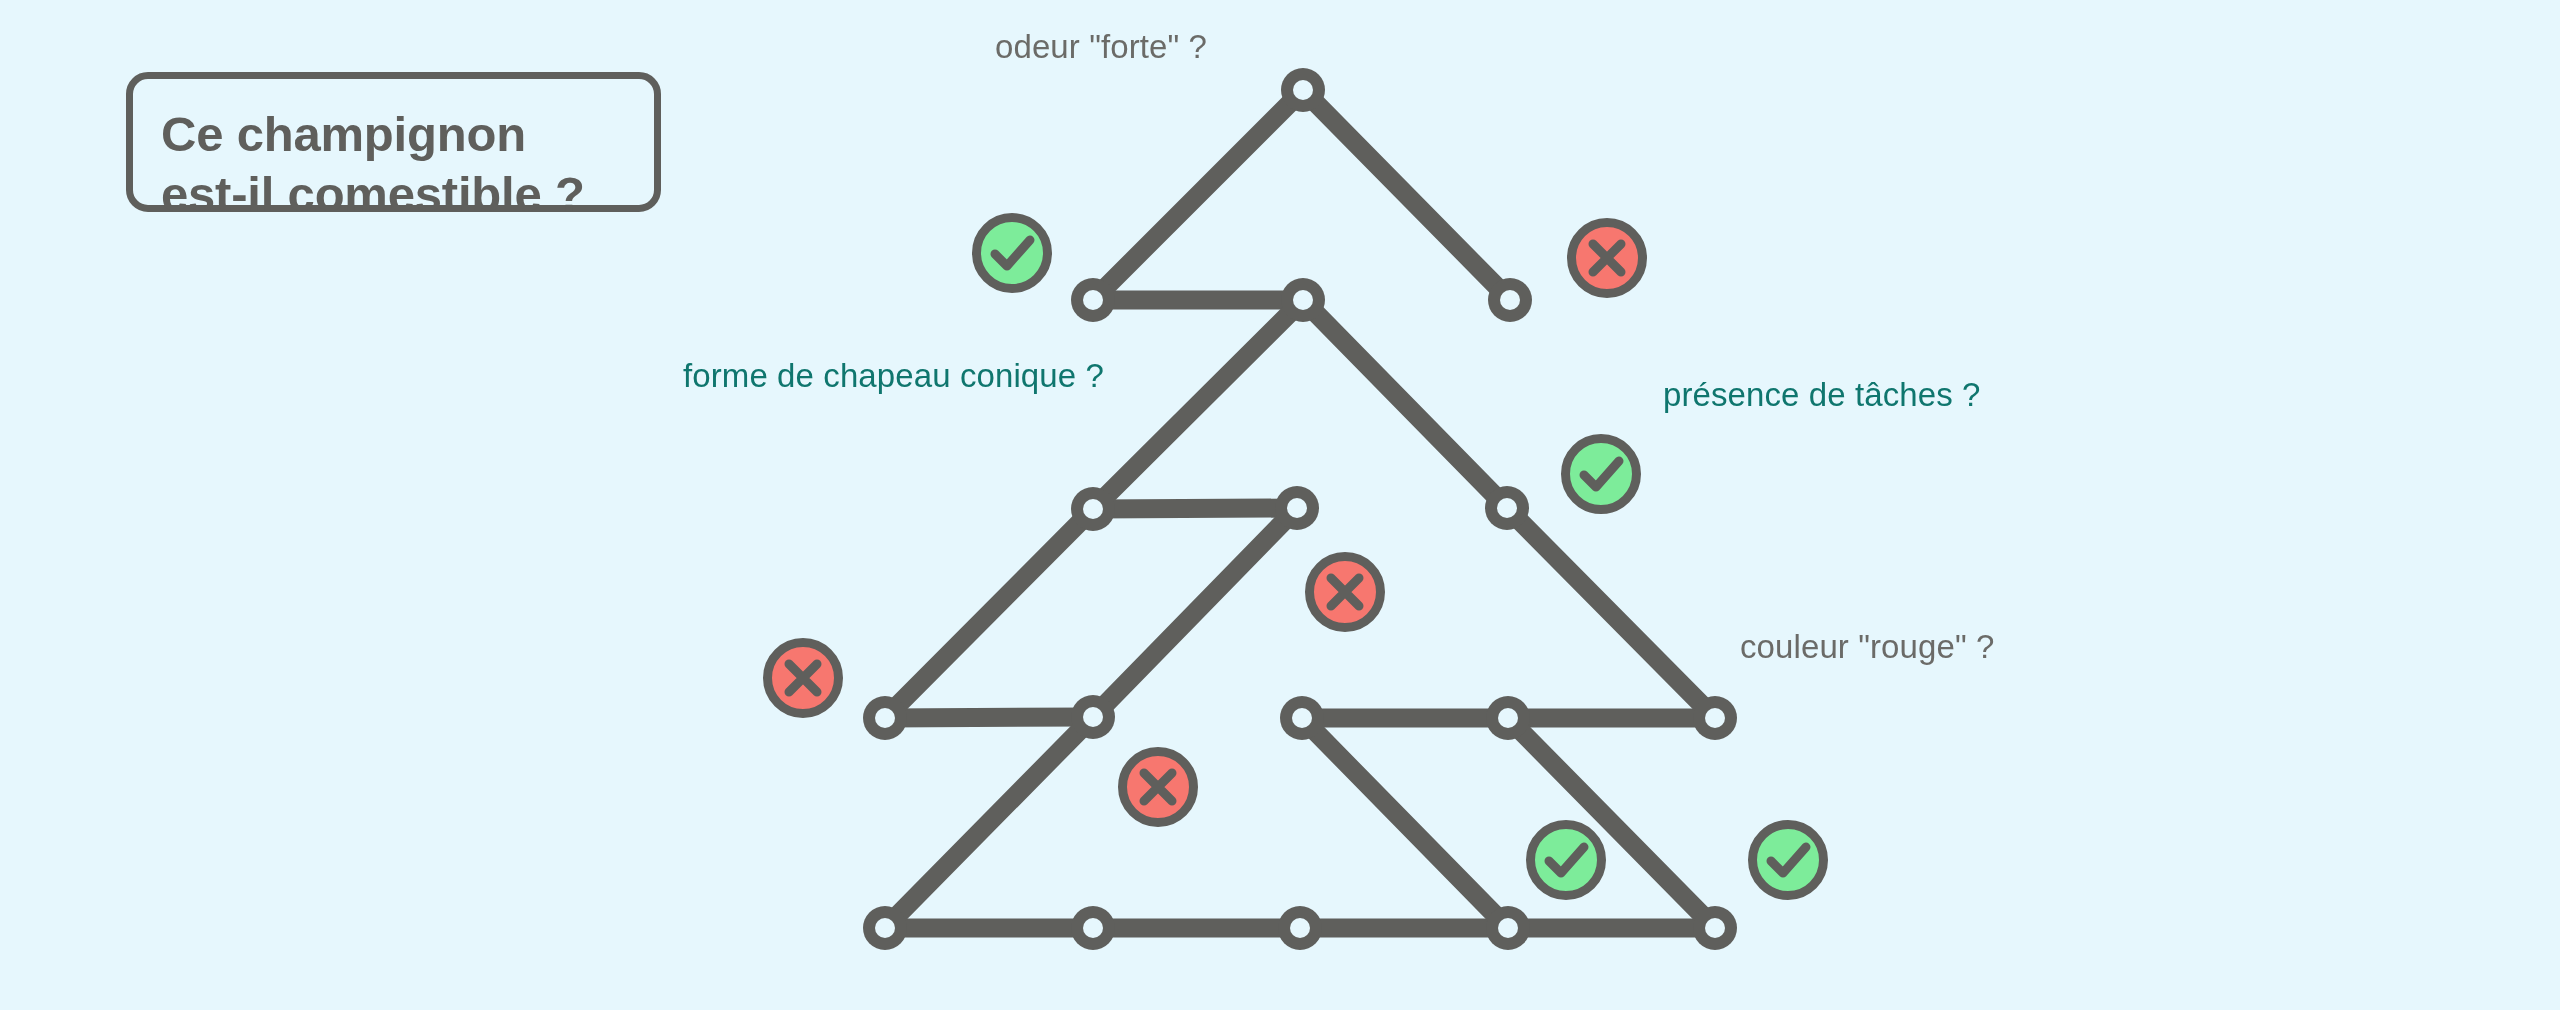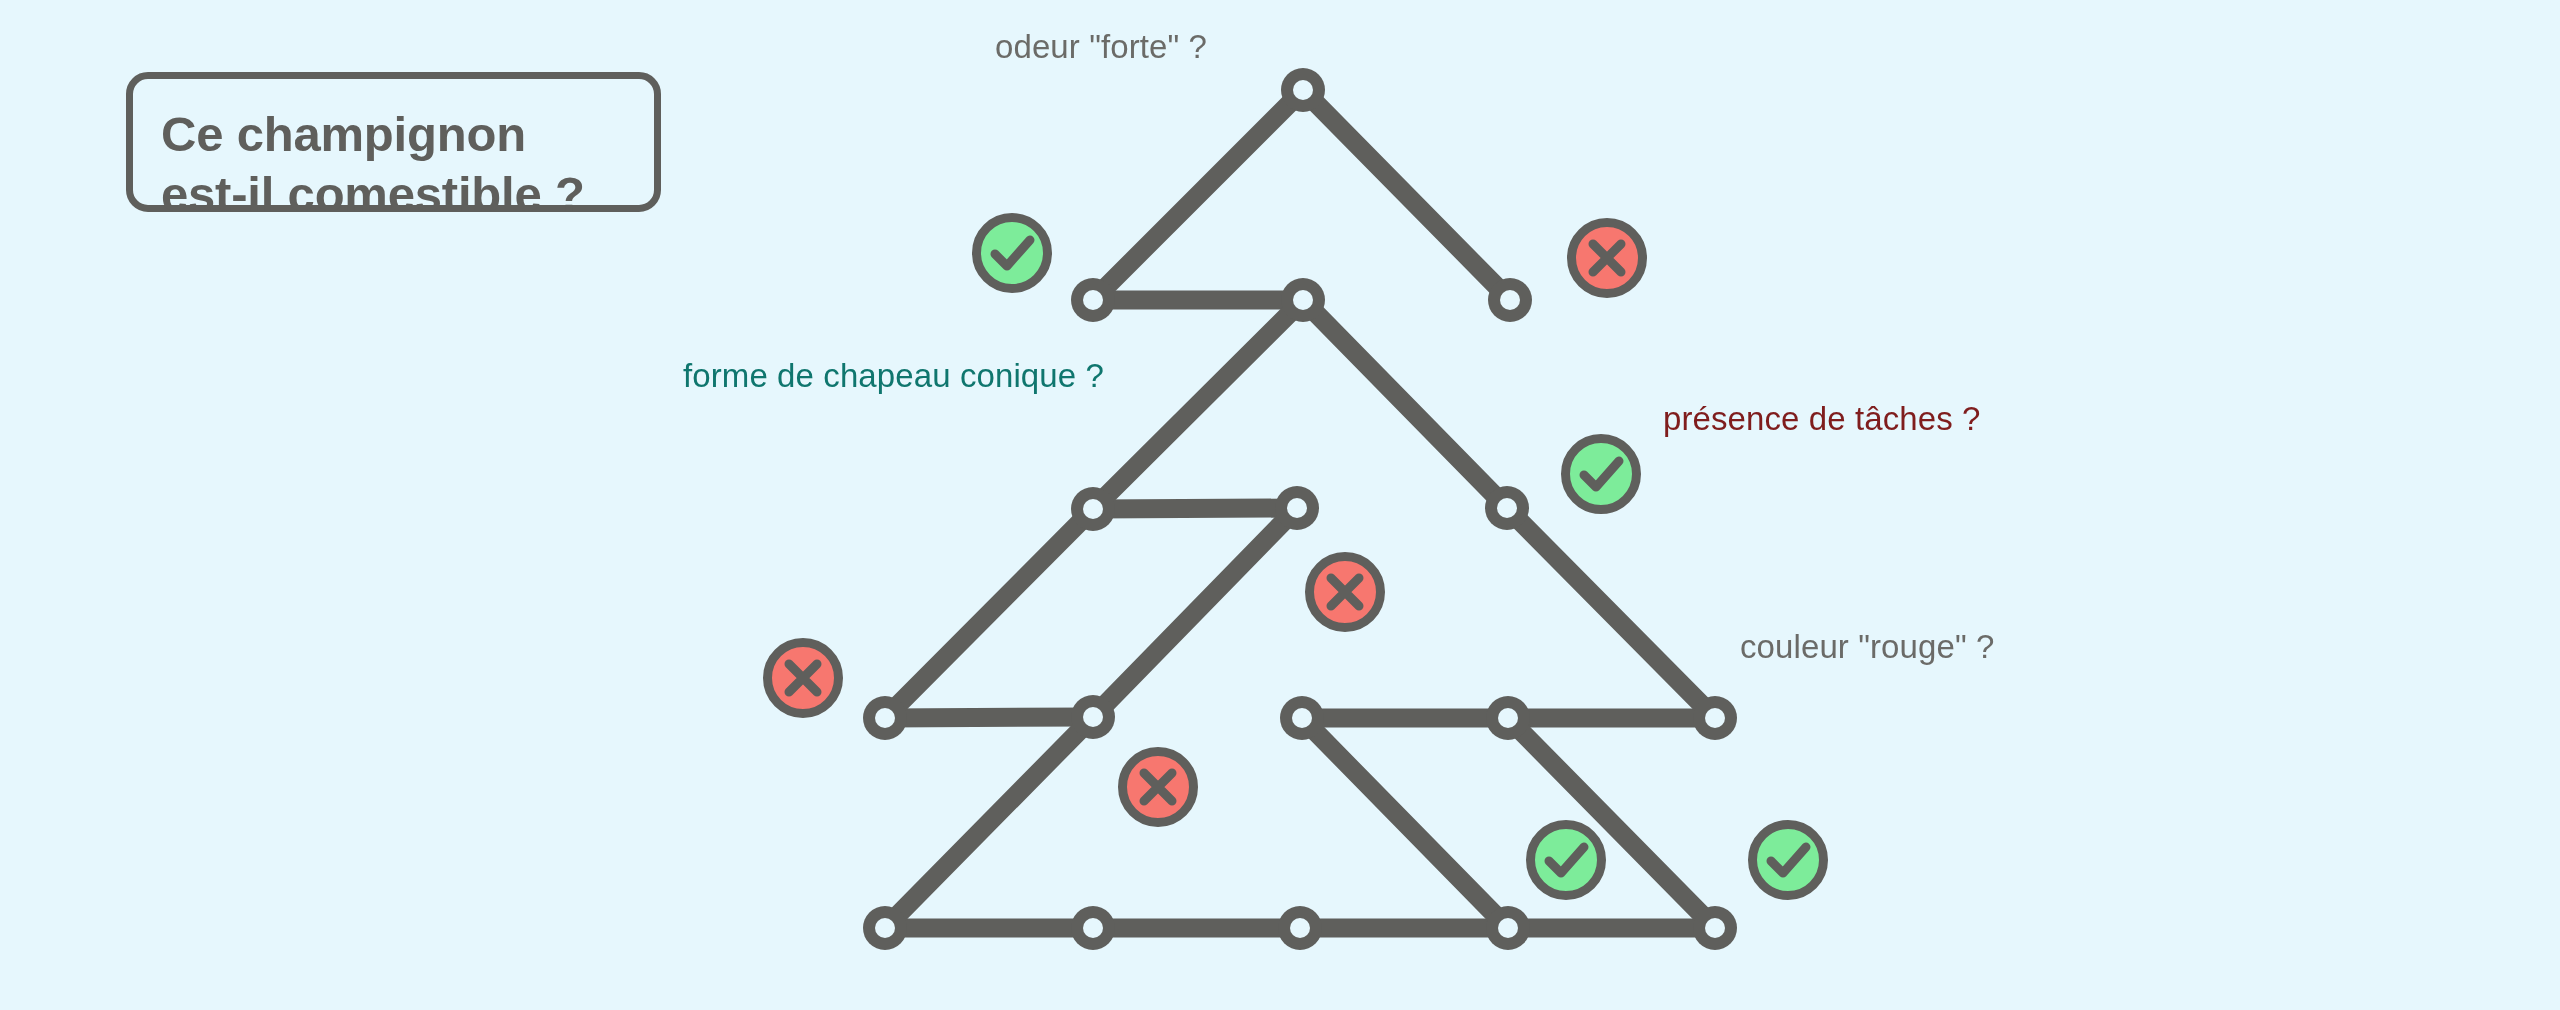--- a/index.html
+++ b/index.html
@@ -175,17 +175,17 @@
   </svg>
 
   <div class="title-box">
     <div class="title-text">Ce champignon
 est-il comestible ?</div>
   </div>
 
   <div id="labels-layer">
       <div class="q-label" style="left: 995px; top: 28px; color: rgb(107, 107, 104);">odeur "forte" ?</div>
       <div class="q-label" style="left: 683px; top: 357px; color: #0f766e;">forme de chapeau conique ?</div>
-      <div class="q-label" style="left: 1663px; top: 400px; color: #7f1d1d;">présence de tâches ?</div>
+      <div class="q-label" style="left: 1663px; top: 376px; color: #0f766e;">présence de tâches ?</div>
       <div class="q-label" style="left: 1740px; top: 628px; color: rgb(107, 107, 104);">couleur "rouge" ?</div>
     </div>
 
 </div>
 
 </body></html>

